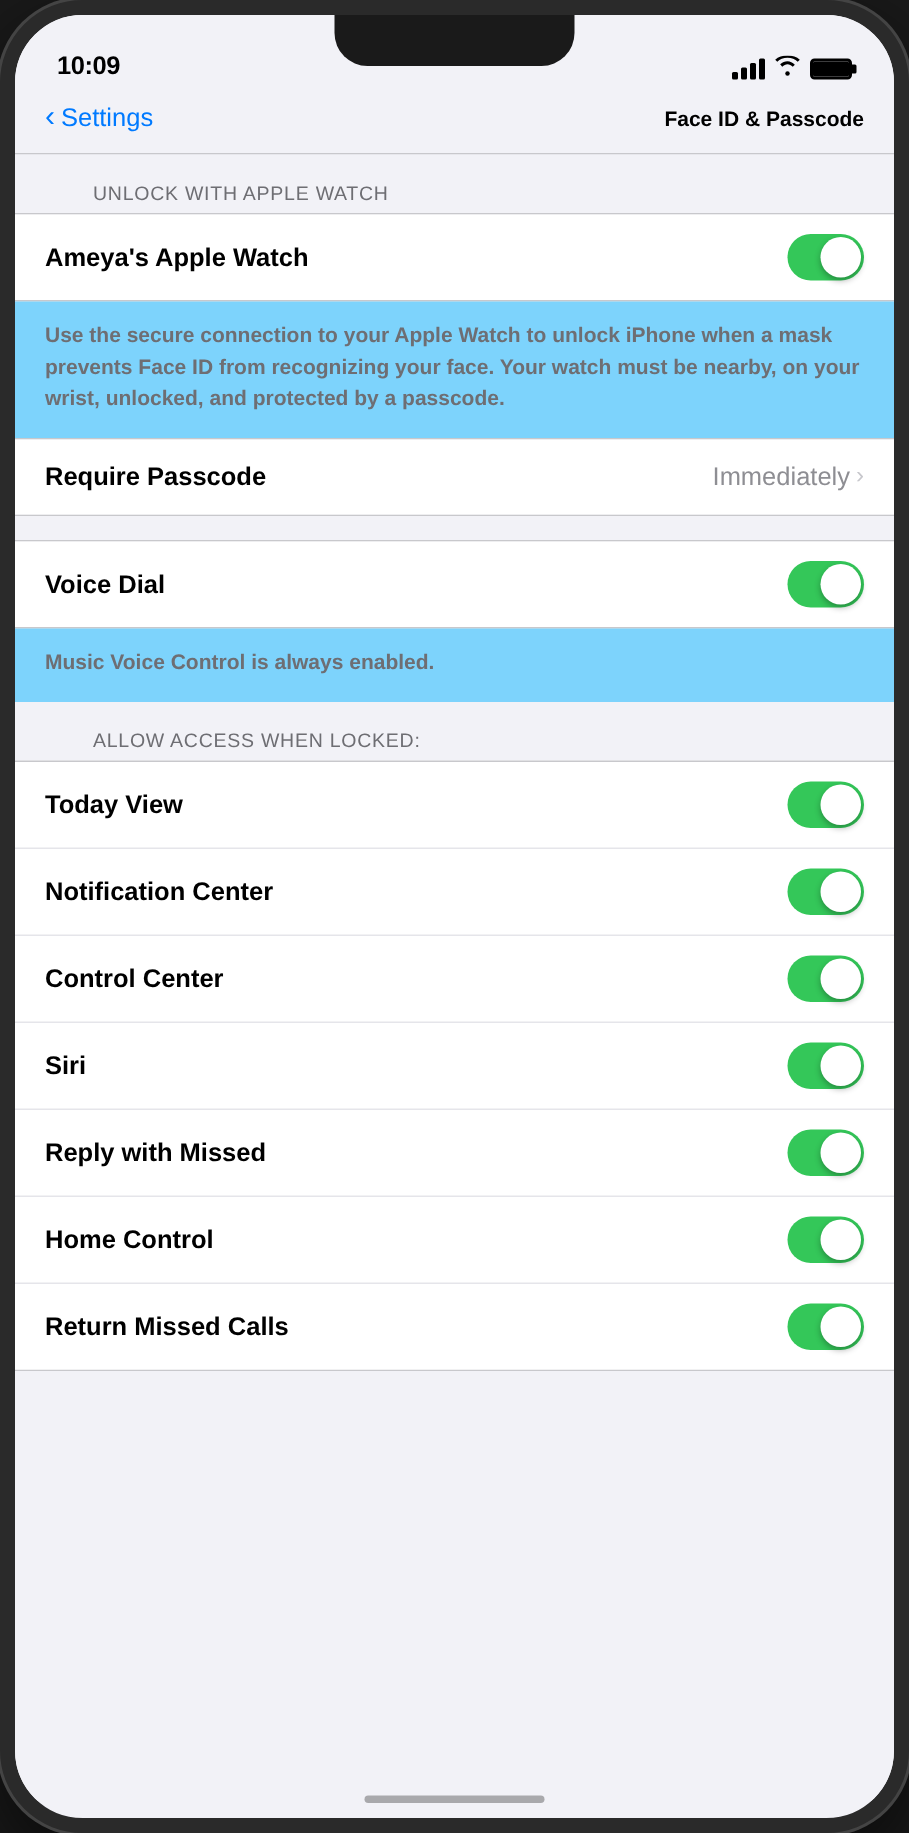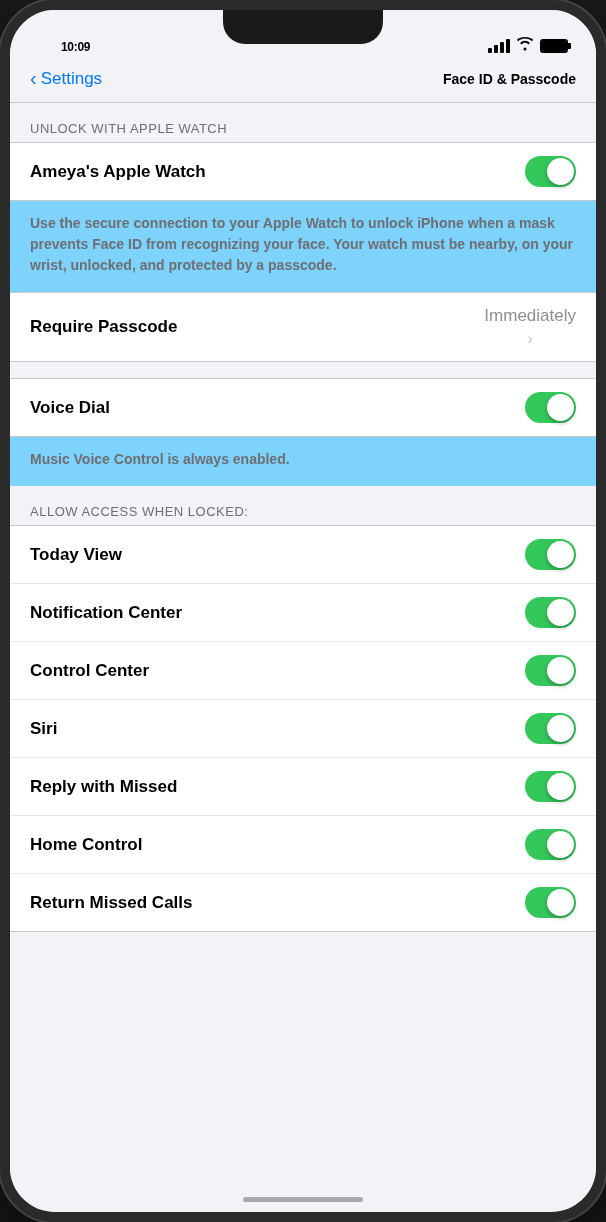--- a/index.html
+++ b/index.html
@@ -43,25 +43,24 @@
       display: flex;
       align-items: flex-end;
       justify-content: space-between;
       padding: 0 28px 6px;
       background: #f2f2f7;
       position: relative;
       z-index: 10;
     }
 
     .status-time {
-      font-size: 12px;
+      font-size: 17px;
       font-weight: 600;
       color: #000;
       letter-spacing: -0.3px;
-      margin-left: 23px;
     }
 
     .status-icons {
       display: flex;
       align-items: center;
       gap: 6px;
     }
 
     .signal-bars {
       display: flex;
@@ -151,20 +150,21 @@
     }
 
     
     .section-header {
       padding: 18px 20px 6px;
       font-size: 13px;
       color: #6e6e73;
       text-transform: uppercase;
       letter-spacing: 0.5px;
       font-weight: 400;
+      margin-left: 32px;
     }
 
     .settings-group {
       background: #fff;
       margin: 0 0 0 0;
       border-top: 1px solid #c8c8cc;
       border-bottom: 1px solid #c8c8cc;
     }
 
     .settings-row {
@@ -186,21 +186,20 @@
       color: #000;
       font-weight: 700;
     }
 
     .row-value {
       display: flex;
       align-items: center;
       gap: 4px;
       color: #8e8e93;
       font-size: 17px;
-      flex-direction: column;
     }
 
     .chevron-right {
       color: #c7c7cc;
       font-size: 16px;
     }
 
     
     .toggle {
       width: 51px;

